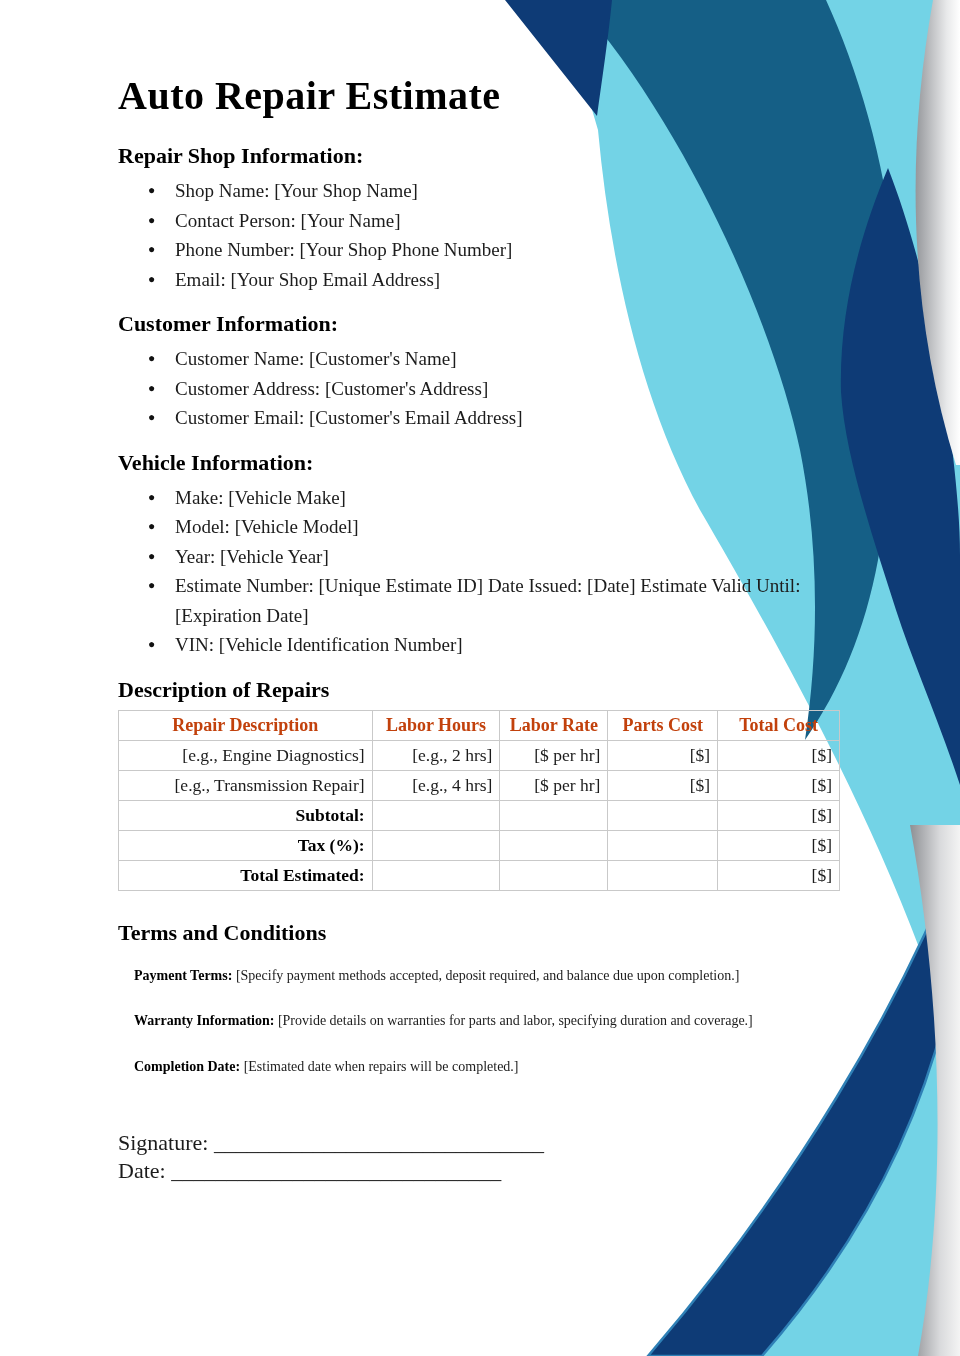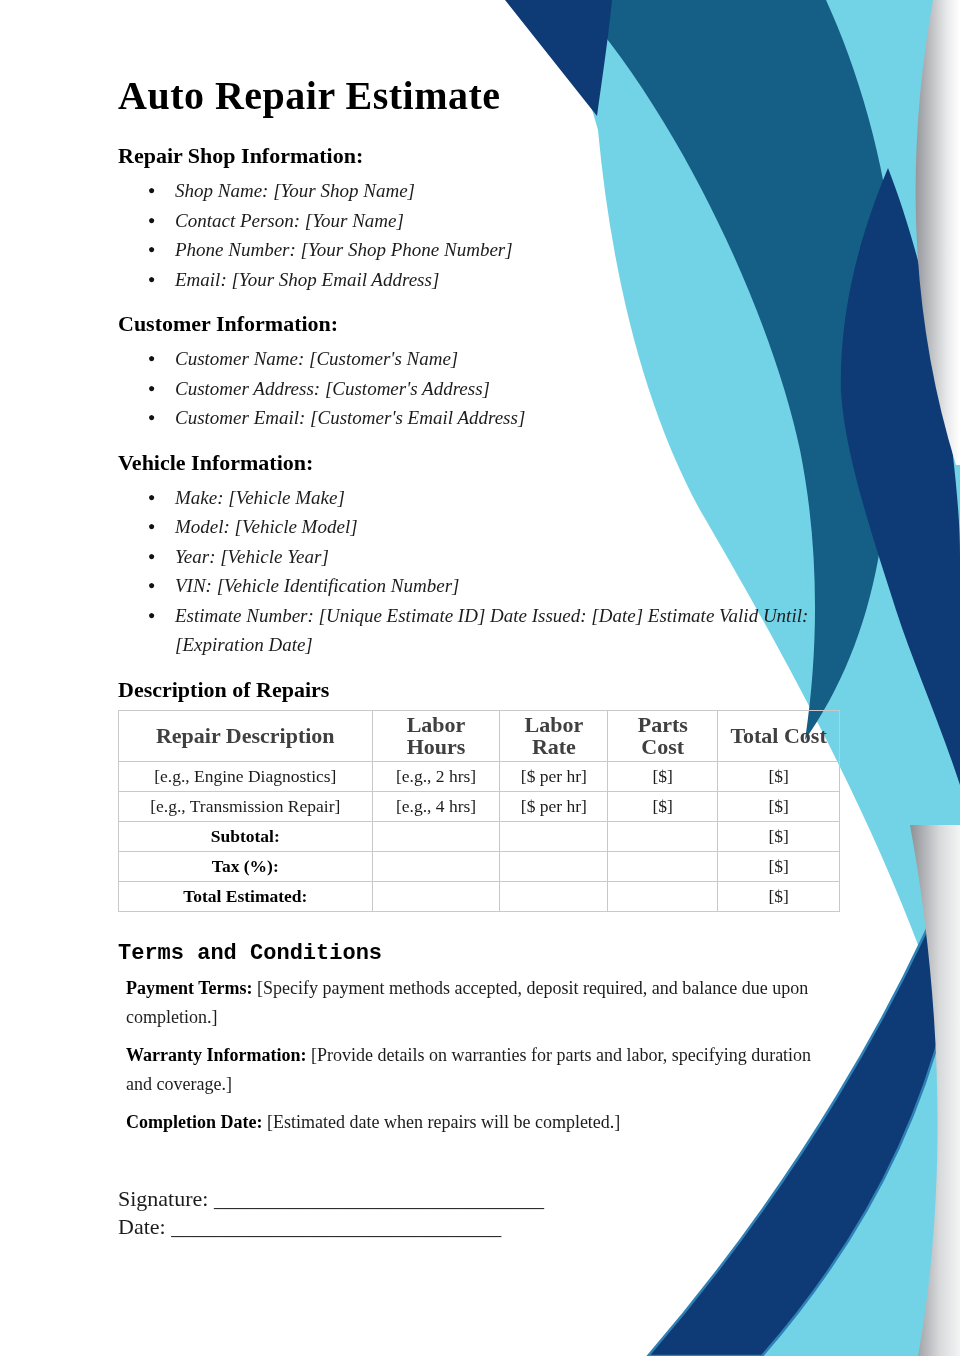--- a/index.html
+++ b/index.html
@@ -4,29 +4,29 @@
 <style>
   html,body{margin:0;padding:0;background:#fff;}
   .page{
     position:relative;width:960px;height:1356px;overflow:hidden;background:#ffffff;
     font-family:"Liberation Serif","DejaVu Serif",serif;color:#1c1c1c;padding-left:15px;
   }
   .swoosh{position:absolute;top:0;left:0;width:960px;height:1356px;z-index:1;}
   .content{position:absolute;left:118px;top:74px;width:722px;z-index:2;}
   .title{font-size:40px;font-weight:700;color:#000;margin:0 0 26px 0;line-height:44px;letter-spacing:.5px;}
   h2{font-size:22px;font-weight:700;color:#000;margin:18px 0 8px 0;line-height:24px;}
-  h2.terms-h{margin-top:30px;margin-bottom:6px;font-family:Liberation Mono, monospace;}
-  ul{list-style:none;margin:2px 0 4px 0;padding:0 14px 0 0;font-style:italic;}
+  h2.terms-h{margin-top:30px;margin-bottom:6px;}
+  ul{list-style:none;margin:2px 0 4px 0;padding:0 14px 0 0;}
   li{font-size:19px;line-height:29.5px;padding-left:57px;position:relative;}
   li::before{content:"\25CF";position:absolute;left:30px;top:0;font-size:12px;line-height:29.5px;color:#111;}
   table{border-collapse:collapse;width:722px;margin-top:2px;}
-  th,td{border:1px solid #c9c9c9;font-size:17.5px;padding:3px 7px;line-height:22px;height:23px;text-align:center;vertical-align:middle;}
-  th{font-weight:700;text-align:center;font-size:22px;color:#404040;}
+  th,td{border:1px solid #c9c9c9;font-size:17.5px;padding:3px 7px;line-height:22px;height:23px;text-align:right;vertical-align:middle;}
+  th{font-weight:700;text-align:center;font-size:18px;color:#c2410c;}
   td.b{font-weight:700;color:#000;}
-  .terms-p{font-size:18px;line-height:29.5px;margin:8px;}
+  .terms-p{font-size:14px;line-height:29.5px;margin:16px;}
   .terms-p strong{color:#000;}
   .sig-block{margin-top:48px;font-size:22px;line-height:28px;}
   .sig-row{white-space:nowrap;}
 </style>
 </head>
 <body>
 
 <div class="page">
 
   <svg class="swoosh" viewBox="0 0 960 1356" xmlns="http://www.w3.org/2000/svg" aria-hidden="true">
@@ -93,22 +93,22 @@
       <li>Customer Name: [Customer's Name]</li>
       <li>Customer Address: [Customer's Address]</li>
       <li>Customer Email: [Customer's Email Address]</li>
     </ul>
 
     <h2>Vehicle Information:</h2>
     <ul>
       <li>Make: [Vehicle Make]</li>
       <li>Model: [Vehicle Model]</li>
       <li>Year: [Vehicle Year]</li>
+      <li>Estimate Number: [Unique Estimate ID] Date Issued: [Date] Estimate Valid Until: [Expiration Date]</li>
       <li>VIN: [Vehicle Identification Number]</li>
-      <li>Estimate Number: [Unique Estimate ID] Date Issued: [Date] Estimate Valid Until: [Expiration Date]</li>
     </ul>
 
     <h2>Description of Repairs</h2>
     <table>
       <colgroup>
         <col style="width:254px">
           <col style="width:128px">
           <col style="width:108px">
           <col style="width:110px">
           <col style="width:122px">

